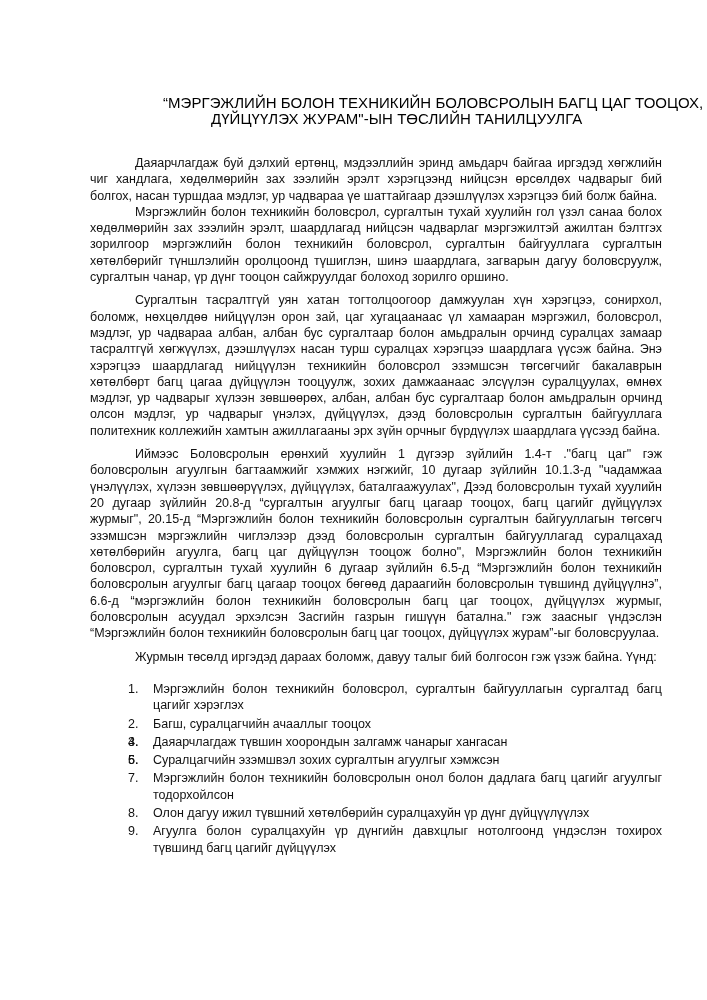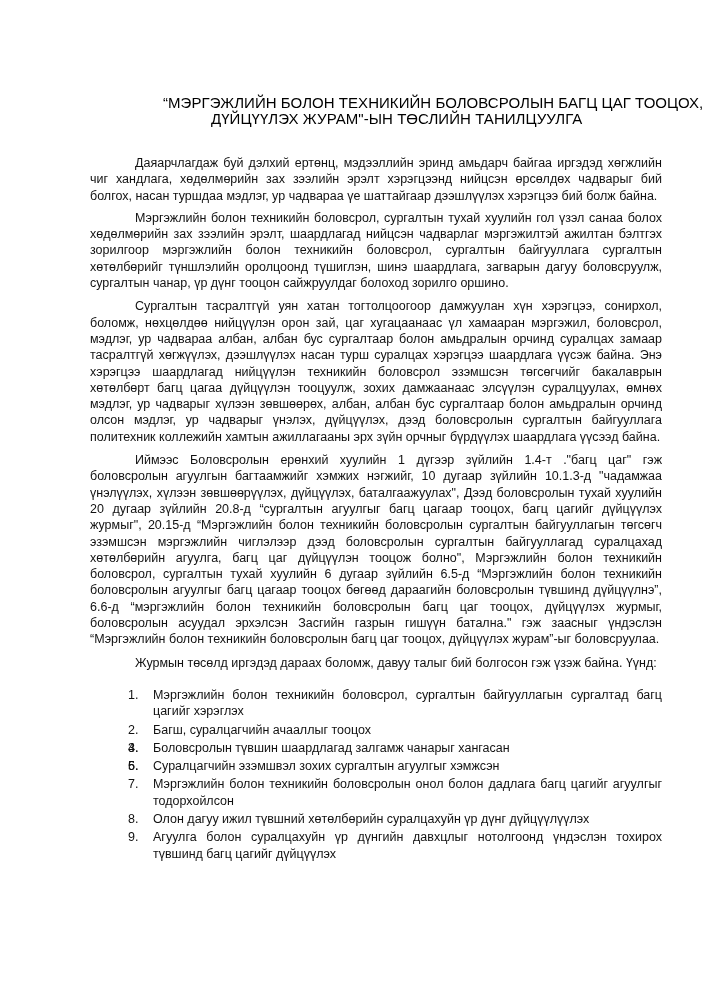--- a/index.html
+++ b/index.html
@@ -49,21 +49,21 @@
       top: 155px;
       width: 572px;
       font-size: 12.5px;
       line-height: 16.3px;
     }
     .para {
       margin: 0 0 7px 0;
       text-align: justify;
       text-indent: 45px;
     }
-    .para.p1 { margin-bottom: 6px; }
+    .para.p1 { margin-bottom: 0; }
     .para.p-last { margin-bottom: 16px; text-indent: 45px; }
     ol.items {
       margin: 10px 0 0 0;
       padding: 0 0 0 63px;
       list-style: none;
       counter-reset: item;
     }
     ol.items li {
       position: relative;
       padding-left: 0;
@@ -91,21 +91,21 @@
     <p class="para p1">Даяарчлагдаж буй дэлхий ертөнц, мэдээллийн эринд амьдарч байгаа иргэдэд хөгжлийн чиг хандлага, хөдөлмөрийн зах зээлийн эрэлт хэрэгцээнд нийцсэн өрсөлдөх чадварыг бий болгох, насан туршдаа мэдлэг, ур чадвараа үе шаттайгаар дээшлүүлэх хэрэгцээ бий болж байна.</p>
     <p class="para">Мэргэжлийн болон техникийн боловсрол, сургалтын тухай хуулийн гол үзэл санаа болох хөдөлмөрийн зах зээлийн эрэлт, шаардлагад нийцсэн чадварлаг мэргэжилтэй ажилтан бэлтгэх зорилгоор мэргэжлийн болон техникийн боловсрол, сургалтын байгууллага сургалтын хөтөлбөрийг түншлэлийн оролцоонд түшиглэн, шинэ шаардлага, загварын дагуу боловсруулж, сургалтын чанар, үр дүнг тооцон сайжруулдаг болоход зорилго оршино.</p>
     <p class="para">Сургалтын тасралтгүй уян хатан тогтолцоогоор дамжуулан хүн хэрэгцээ, сонирхол, боломж, нөхцөлдөө нийцүүлэн орон зай, цаг хугацаанаас үл хамааран мэргэжил, боловсрол, мэдлэг, ур чадвараа албан, албан бус сургалтаар болон амьдралын орчинд суралцах замаар тасралтгүй хөгжүүлэх, дээшлүүлэх насан турш суралцах хэрэгцээ шаардлага үүсэж байна. Энэ хэрэгцээ шаардлагад нийцүүлэн техникийн боловсрол эзэмшсэн төгсөгчийг бакалаврын хөтөлбөрт багц цагаа дүйцүүлэн тооцуулж, зохих дамжаанаас элсүүлэн суралцуулах, өмнөх мэдлэг, ур чадварыг хүлээн зөвшөөрөх, албан, албан бус сургалтаар болон амьдралын орчинд олсон мэдлэг, ур чадварыг үнэлэх, дүйцүүлэх, дээд боловсролын сургалтын байгууллага политехник коллежийн хамтын ажиллагааны эрх зүйн орчныг бүрдүүлэх шаардлага үүсээд байна.</p>
     <p class="para">Иймээс Боловсролын ерөнхий хуулийн 1 дүгээр зүйлийн 1.4-т ."багц цаг" гэж боловсролын агуулгын багтаамжийг хэмжих нэгжийг, 10 дугаар зүйлийн 10.1.3-д "чадамжаа үнэлүүлэх, хүлээн зөвшөөрүүлэх, дүйцүүлэх, баталгаажуулах", Дээд боловсролын тухай хуулийн 20 дугаар зүйлийн 20.8-д “сургалтын агуулгыг багц цагаар тооцох, багц цагийг дүйцүүлэх журмыг", 20.15-д “Мэргэжлийн болон техникийн боловсролын сургалтын байгууллагын төгсөгч эзэмшсэн мэргэжлийн чиглэлээр дээд боловсролын сургалтын байгууллагад суралцахад хөтөлбөрийн агуулга, багц цаг дүйцүүлэн тооцож болно", Мэргэжлийн болон техникийн боловсрол, сургалтын тухай хуулийн 6 дугаар зүйлийн 6.5-д “Мэргэжлийн болон техникийн боловсролын агуулгыг багц цагаар тооцох бөгөөд дараагийн боловсролын түвшинд дүйцүүлнэ”, 6.6-д “мэргэжлийн болон техникийн боловсролын багц цаг тооцох, дүйцүүлэх журмыг,  боловсролын асуудал эрхэлсэн Засгийн газрын гишүүн батална." гэж заасныг үндэслэн “Мэргэжлийн болон техникийн боловсролын багц цаг тооцох, дүйцүүлэх журам”-ыг боловсруулаа.</p>
     <p class="para p-last">Журмын төсөлд иргэдэд дараах боломж, давуу талыг бий болгосон гэж үзэж байна. Үүнд:</p>
 
     <ol class="items">
       <li><span class="num">1.</span><span>Мэргэжлийн болон техникийн боловсрол, сургалтын байгууллагын сургалтад багц цагийг хэрэглэх</span></li>
       <li><span class="num">2.</span><span>Багш, суралцагчийн ачааллыг тооцох</span></li>
       <li><span class="num">3.</span></li>
-      <li><span class="num">4.</span><span>Боловсролын түвшин шаардлагад залгамж чанарыг хангасан</span></li>
+      <li><span class="num">4.</span><span>Даяарчлагдаж түвшин хоорондын залгамж чанарыг хангасан</span></li>
       <li><span class="num">5.</span></li>
       <li><span class="num">6.</span><span>Суралцагчийн эзэмшвэл зохих сургалтын агуулгыг хэмжсэн</span></li>
       <li><span class="num">7.</span><span>Мэргэжлийн болон техникийн боловсролын онол болон дадлага багц цагийг агуулгыг тодорхойлсон</span></li>
       <li><span class="num">8.</span><span>Олон дагуу ижил түвшний хөтөлбөрийн суралцахуйн үр дүнг дүйцүүлүүлэх</span></li>
       <li><span class="num">9.</span><span>Агуулга болон суралцахуйн үр дүнгийн давхцлыг нотолгоонд үндэслэн тохирох түвшинд багц цагийг дүйцүүлэх</span></li>
     </ol>
   </div>
 </div>
 
 </body></html>

